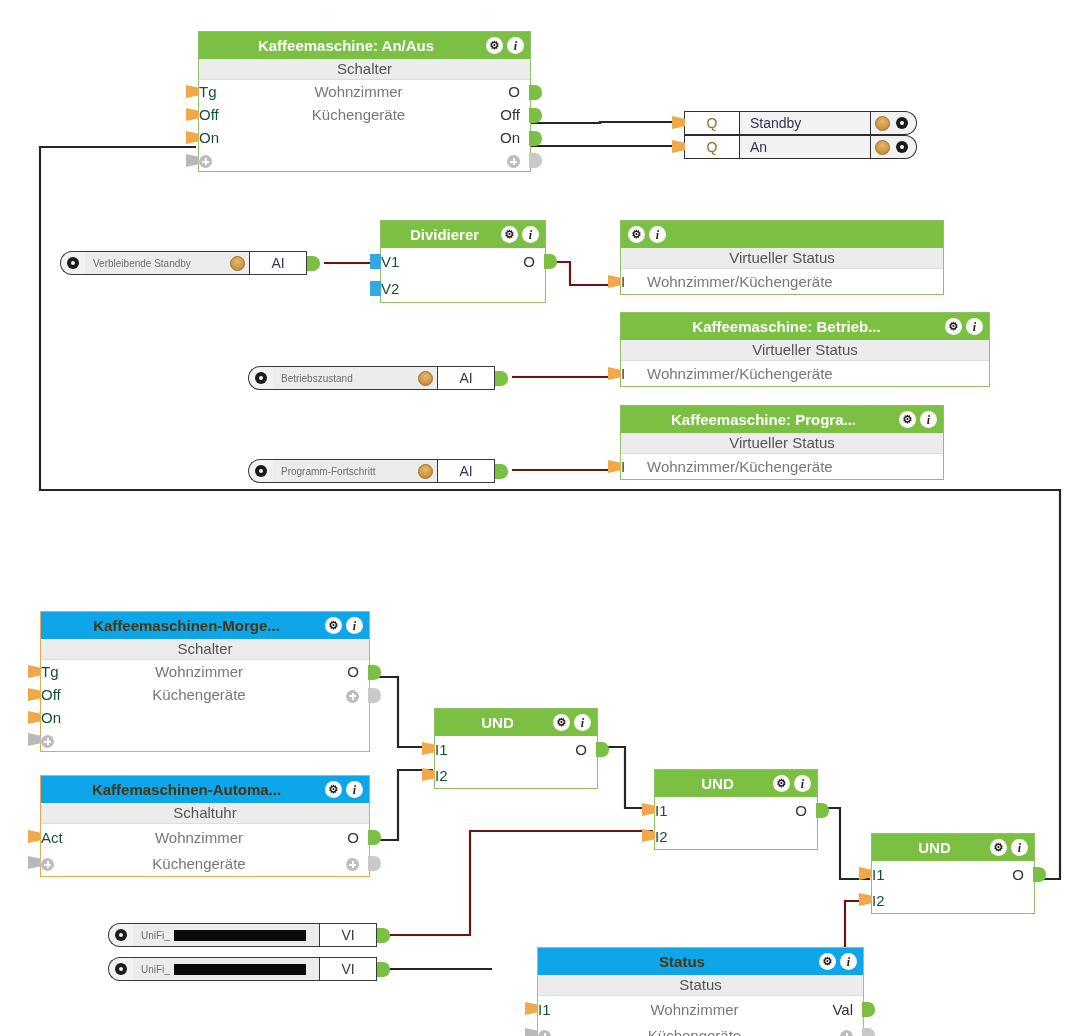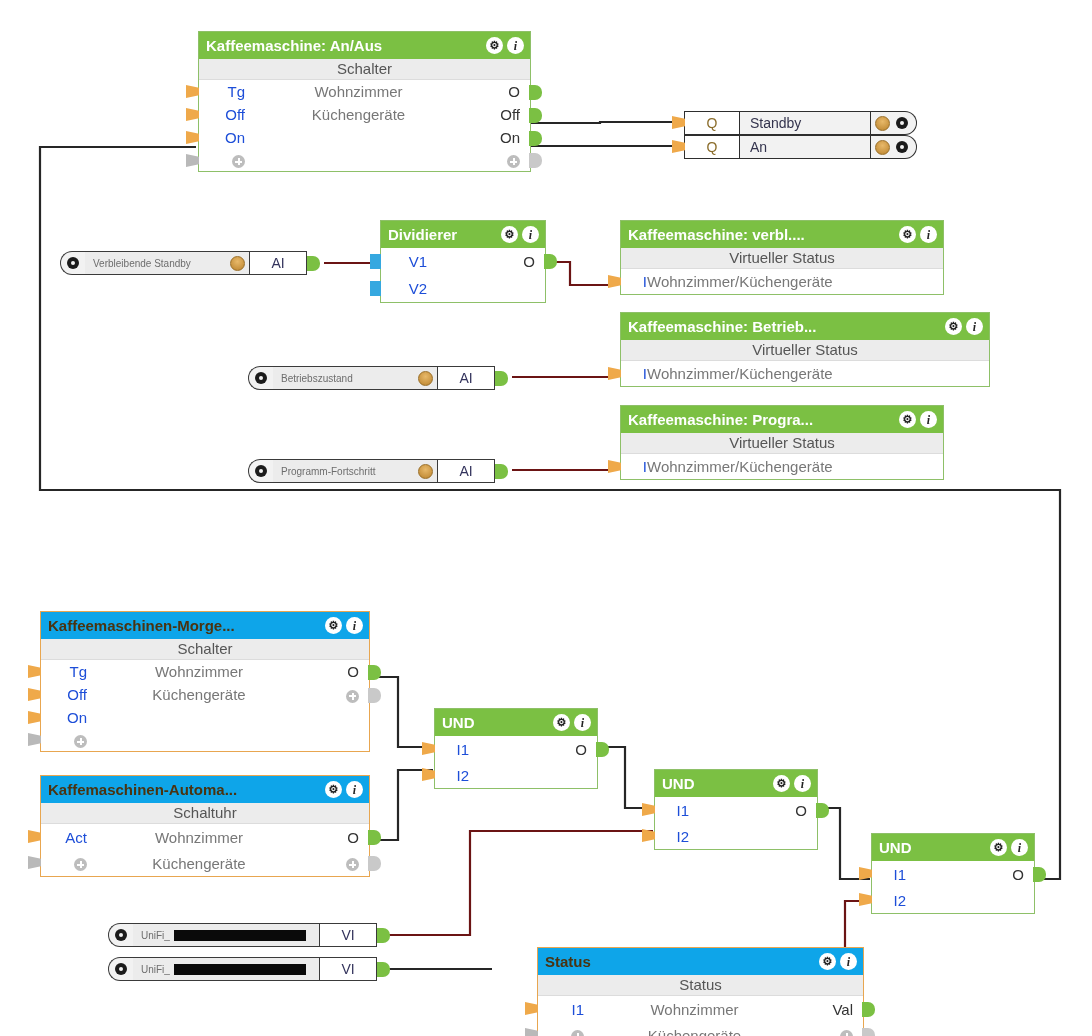--- a/index.html
+++ b/index.html
@@ -14,35 +14,35 @@
   #canvas{position:absolute;left:0;top:0;width:1092px;height:1036px;}
   #wires{position:absolute;left:0;top:0;width:1092px;height:1036px;pointer-events:none;}
 
   
   .node{position:absolute;box-sizing:border-box;border:1px solid #8ec068;background:#ffffff;}
   .node.orange{border-color:#e8a650;}
   .node .hdr{
     height:27px;display:flex;align-items:center;
     background:#7bc043;color:#ffffff;
     font-size:15px;font-weight:bold;padding-left:7px;
-    white-space:nowrap;overflow:hidden;
+    white-space:nowrap;overflow:hidden;text-align:center;
   }
   .node.orange .hdr{background:#0ea5e9;color:#4a3310;}
   .node .hdr .ttl{flex:1;overflow:hidden;text-overflow:clip;white-space:nowrap;}
   .node .hdr .icons{display:flex;gap:4px;padding-right:6px;flex:0 0 auto;}
   .ic{width:17px;height:17px;border-radius:50%;background:#ffffff;display:flex;
       align-items:center;justify-content:center;font-size:11px;color:#222;font-weight:bold;line-height:1;}
   .ic.info{font-style:italic;font-family:"Liberation Serif",serif;font-size:12px;}
   .node .sub{
     background:#ececec;color:#555;text-align:center;font-size:15px;
     padding:1px 0 2px 0;border-bottom:1px solid #dcdcdc;
   }
   .node .body{position:relative;}
   .row{position:relative;display:flex;align-items:center;height:23px;font-size:15px;color:#333;}
-  .row .lft{width:46px;padding-left:8px;color:#1d4ed8;box-sizing:border-box;text-align:right;}
+  .row .lft{width:46px;color:#14532d;box-sizing:border-box;}
   .row .mid{flex:1;text-align:center;color:#777;}
   .row .rgt{width:58px;text-align:right;padding-right:10px;color:#6b5b2a;box-sizing:border-box;}
   .row .rgt.plain{color:#333;}
   .plusic{display:inline-block;width:13px;height:13px;border-radius:50%;
     background:#bdbdbd;position:relative;vertical-align:middle;}
   .plusic:before,.plusic:after{content:"";position:absolute;background:#fff;}
   .plusic:before{left:3px;top:5.5px;width:7px;height:2px;}
   .plusic:after{top:3px;left:5.5px;height:7px;width:2px;}
 
   
@@ -223,21 +223,20 @@
         <span class="pin blue" style="top:6px"></span>
         <span class="lft">V2</span>
         <span class="mid"></span>
         <span class="rgt"></span>
       </div>
     </div>
   </div>
 
   <div class="node" style="left:620px;top:220px;width:324px;">
     <div class="hdr">
-      <span class="ttl">Kaffeemaschine: verbl....</span>
       <span class="icons">
         <span class="ic">⚙</span>
         <span class="ic info">i</span>
       </span>
     </div>
     <div class="sub">Virtueller Status</div>
     <div class="body">
       <div class="row" style="height:25px">
         <span class="pin" style="top:6px"></span>
         <span class="lft" style="width:26px">I</span>

